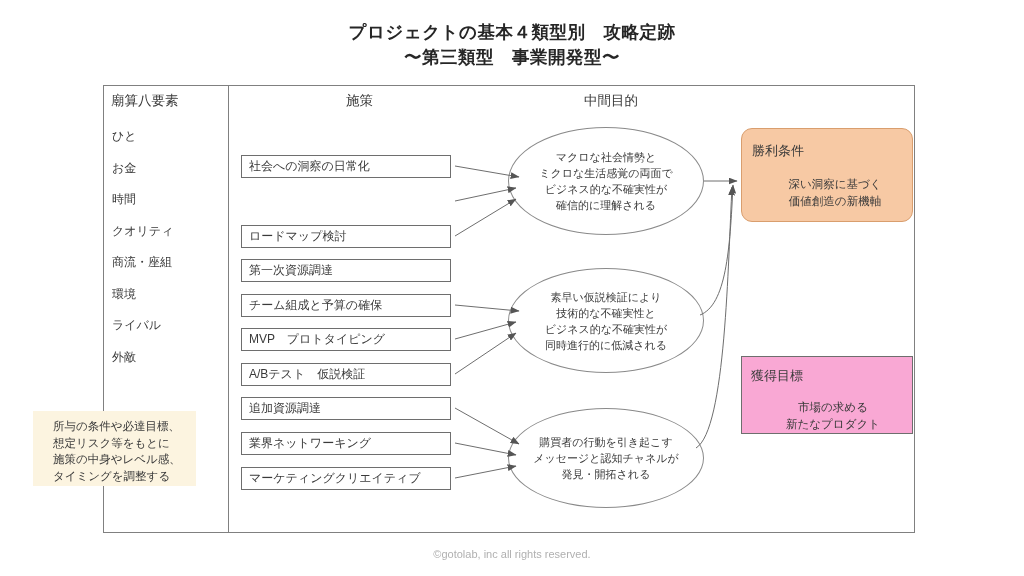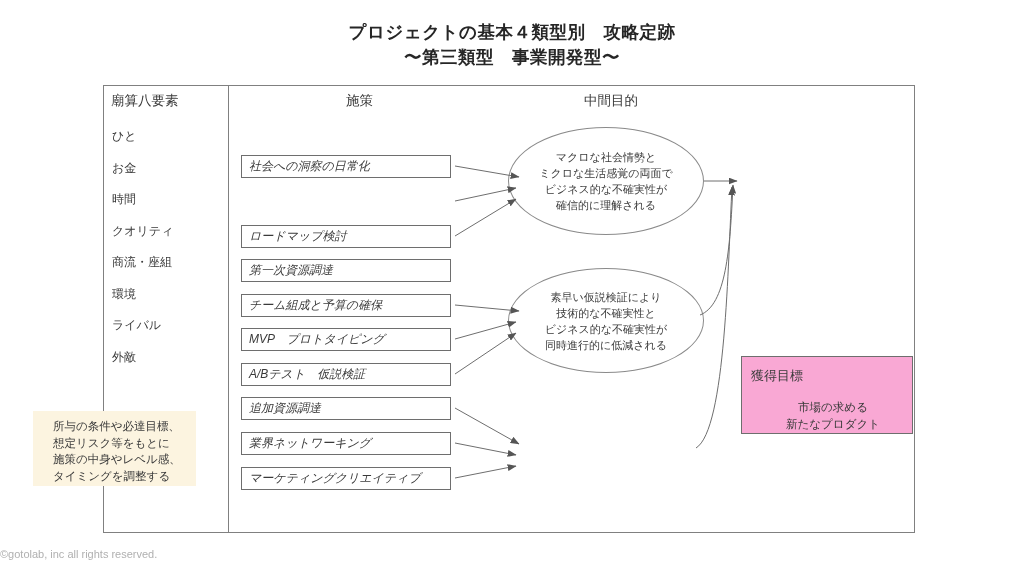--- a/index.html
+++ b/index.html
@@ -106,21 +106,20 @@
     width: 210px;
     height: 23px;
     border: 1px solid #6e6e6e;
     box-sizing: border-box;
     background: #ffffff;
     font-size: 12px;
     color: #3a3a3a;
     line-height: 21px;
     padding-left: 7px;
     white-space: nowrap;
-    font-style: italic;
   }
 
   
   .ellipse {
     position: absolute;
     border: 1px solid #8a8a8a;
     border-radius: 50%;
     background: #ffffff;
     box-sizing: border-box;
     display: flex;
@@ -212,20 +211,21 @@
     height: 576px;
     pointer-events: none;
   }
 
   
   .footer {
     position: absolute;
     left: 0;
     top: 548px;
     width: 1024px;
+    text-align: center;
     font-size: 11px;
     color: #b0b0b0;
   }
 </style>
 </head>
 <body>
 
 <div id="stage">
 
   <div class="title-block">
@@ -273,21 +273,33 @@
     <div>ミクロな生活感覚の両面で</div>
     <div>ビジネス的な不確実性が</div>
     <div>確信的に理解される</div>
   </div>
   <div class="ellipse" id="ellipse-2">
     <div>素早い仮説検証により</div>
     <div>技術的な不確実性と</div>
     <div>ビジネス的な不確実性が</div>
     <div>同時進行的に低減される</div>
   </div>
-
+  <div class="ellipse" id="ellipse-3">
+    <div>購買者の行動を引き起こす</div>
+    <div>メッセージと認知チャネルが</div>
+    <div>発見・開拓される</div>
+  </div>
+
+  <div class="winbox">
+    <div class="bx-title">勝利条件</div>
+    <div class="bx-body">
+      <div>深い洞察に基づく</div>
+      <div>価値創造の新機軸</div>
+    </div>
+  </div>
 
   <div class="goalbox">
     <div class="bx-title">獲得目標</div>
     <div class="bx-body">
       <div>市場の求める</div>
       <div>新たなプロダクト</div>
     </div>
   </div>
 
   <svg id="connectors" viewBox="0 0 1024 576" xmlns="http://www.w3.org/2000/svg">

